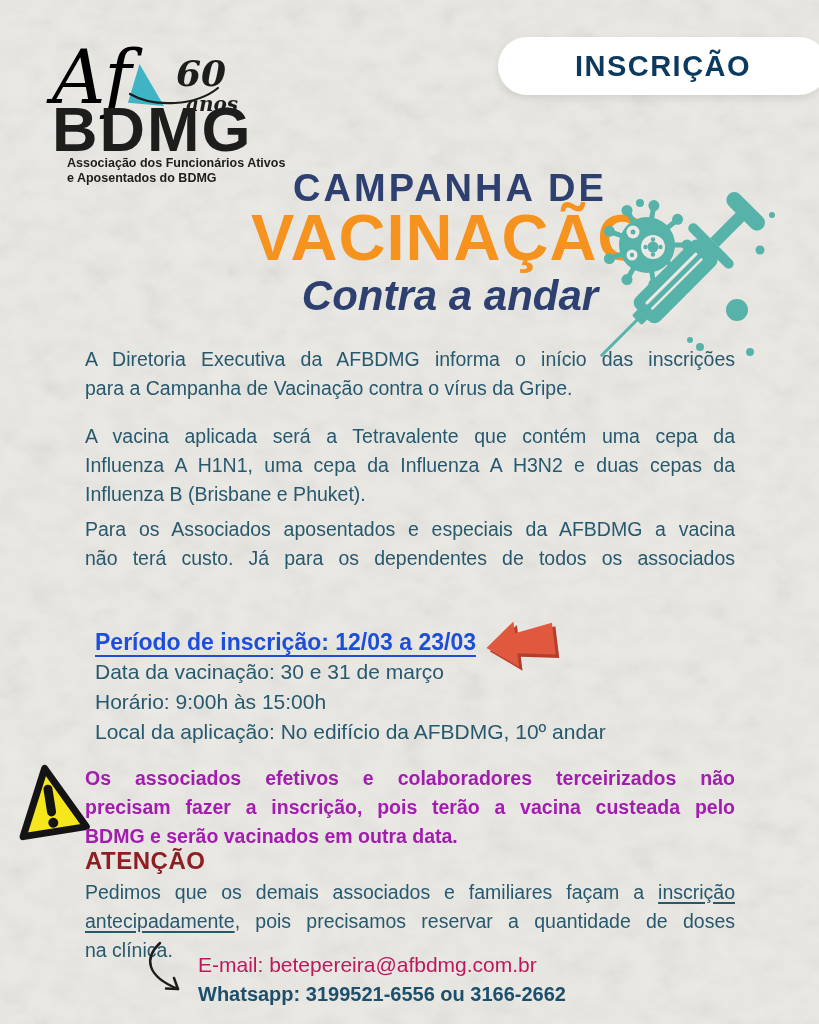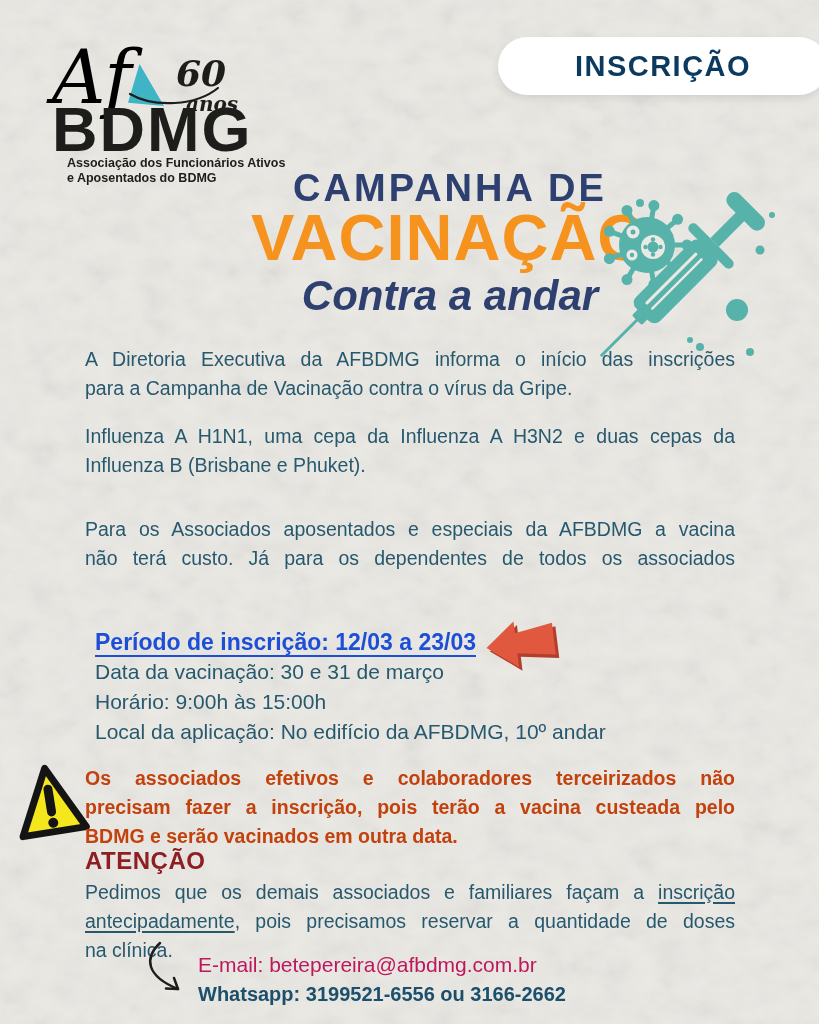--- a/index.html
+++ b/index.html
@@ -46,21 +46,21 @@
   .lline{text-align:left;}
   .p1{top:345px;} .p2{top:422px;} .p3{top:515px;}
 
   
   .schedule{left:95px;top:627px;width:640px;color:#27596e;font-size:21px;line-height:30px;}
   .schedule .head{font-size:23px;font-weight:bold;color:#1d4ed8;line-height:30px;
                   text-decoration:underline;text-decoration-thickness:2px;text-underline-offset:5px;}
   .arrow-red{left:478px;top:614px;}
 
   
-  .warning{top:764px;font-weight:bold;color:#c2410c;}
+  .warning{top:764px;font-weight:bold;color:#a21caf;}
   .tri{left:12px;top:758px;}
 
   
   .atencao-head{left:85px;top:847px;font-size:24px;font-weight:bold;letter-spacing:.5px;color:#8f1e22;}
   .attn{top:878px;}
   .attn u{text-decoration:underline;text-decoration-thickness:1.5px;text-underline-offset:3px;}
 
   
   .curved-arrow{left:136px;top:940px;}
   .email{left:198px;top:953px;font-size:21px;color:#be185d;}
@@ -155,20 +155,21 @@
         <circle cx="115" cy="158" r="3"></circle>
       <circle cx="175" cy="170" r="4"></circle>
     </g>
   </svg>
 
   <div class="layer para p1">
     <div class="jline">A Diretoria Executiva da AFBDMG informa o início das inscrições</div>
     <div class="lline">para a Campanha de Vacinação contra o vírus da Gripe.</div>
   </div>
   <div class="layer para p2">
+    <div class="jline">A vacina aplicada será a Tetravalente que contém uma cepa da</div>
     <div class="jline">Influenza A H1N1, uma cepa da Influenza A H3N2 e duas cepas da</div>
     <div class="lline">Influenza B (Brisbane e Phuket).</div>
   </div>
   <div class="layer para p3">
     <div class="jline">Para os Associados aposentados e especiais da AFBDMG a vacina</div>
     <div class="jline">não terá custo. Já para os dependentes de todos os associados</div>
   </div>
 
   <div class="layer schedule">
     <div class="head">Período de inscrição: 12/03 a 23/03</div>

